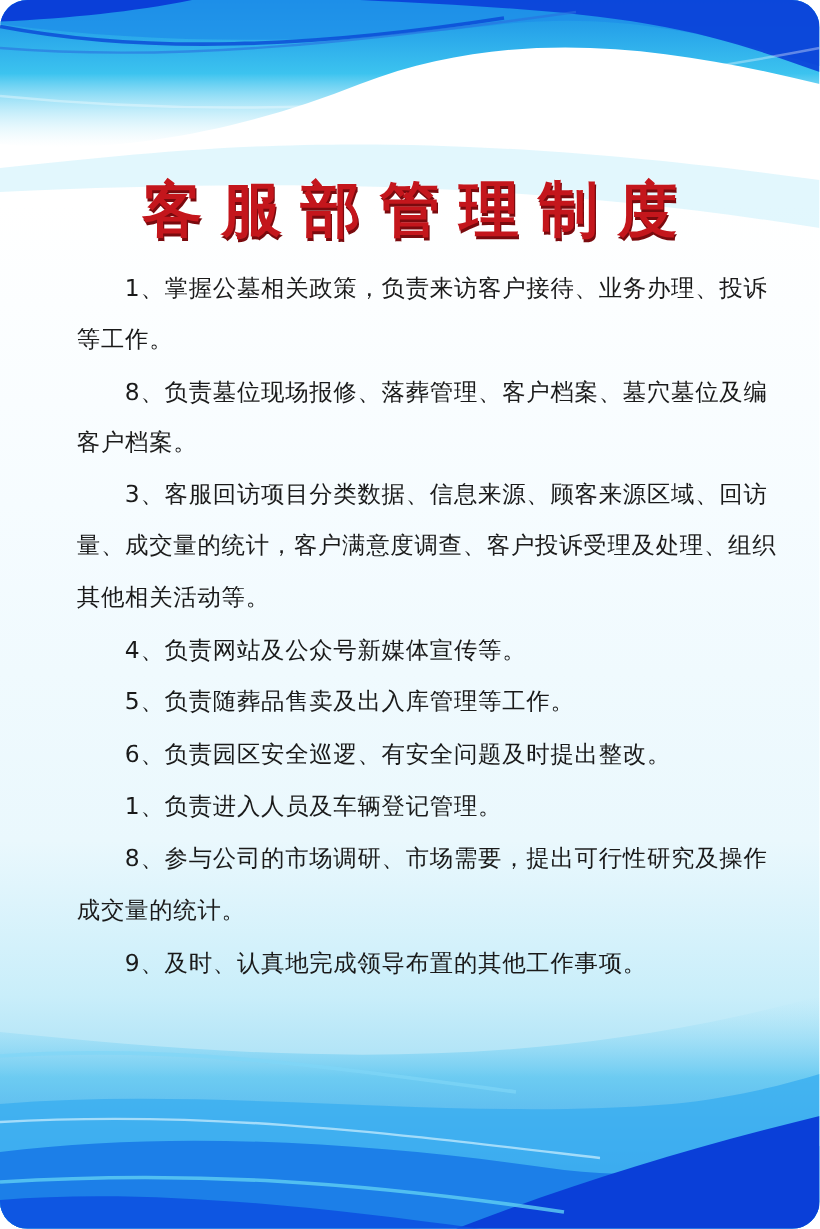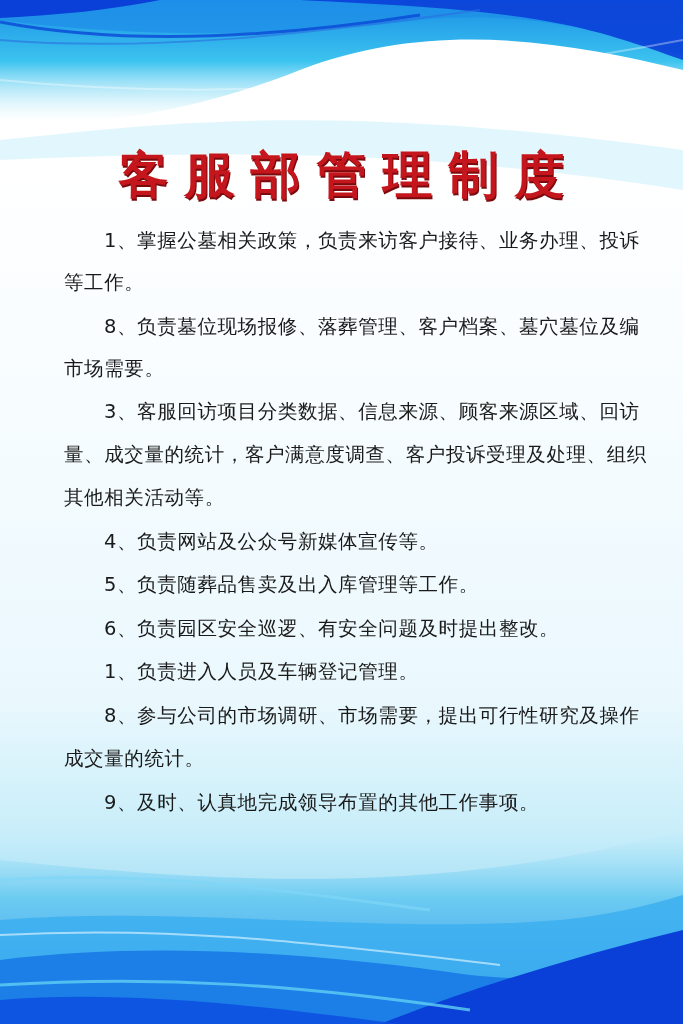--- a/index.html
+++ b/index.html
@@ -1,18 +1,18 @@
 <!DOCTYPE html>
 <html><head>
 <meta charset="utf-8">
 <style>
   html, body { margin: 0; padding: 0; }
   body { width: 683px; height: 1024px; overflow: hidden; position: relative; background: #ffffff; font-family: "DejaVu Sans", sans-serif; }
   .poster { position: absolute; left: 0; top: 0; width: 683px; height: 1024px; overflow: hidden;
-    background: linear-gradient(180deg, #ffffff 0px, #ffffff 170px, #f6fcff 420px, #eaf8fd 700px, #c9eefa 830px, #9fdcf4 920px, #59b8ec 1024px); }
+    background: linear-gradient(180deg, #ffffff 0px, #ffffff 170px, #f6fcff 420px, #eaf8fd 700px, #c9eefa 830px, #9fdcf4 920px, #59b8ec 1024px); border-radius: 23px; }
   svg.bg { position: absolute; left: 0; top: 0; }
   .title { position: absolute; left: 0; width: 683px; top: 142px; text-align: center;
     font-family: "DejaVu Serif", serif; font-weight: bold; font-size: 50px; letter-spacing: 16px; color: #c4161c;
     text-shadow: 1px 2px 0 #7a0a0e, 0 0 2px rgba(255,255,255,0.6); padding-left: 16px; box-sizing: border-box; }
   .content { position: absolute; left: 64px; top: 222px; width: 560px; }
   .line { position: absolute; left: 0; height: 30px; line-height: 30px; font-size: 19.5px; color: #1a1a1a; white-space: nowrap; letter-spacing: 0.6px; }
   .line.indent { left: 40px; }
   .logo { position: absolute; left: 13px; top: 983px; height: 28px; line-height: 28px; color: #ffffff; font-weight: bold; font-style: italic; font-size: 21px; letter-spacing: 1px; }
   .logo .url { font-size: 17px; margin-left: 6px; letter-spacing: 0; }
   .idbox { position: absolute; left: 417px; top: 984px; width: 251px; height: 26px; background: rgba(10,40,160,0.55);
@@ -54,21 +54,21 @@
     <path d="M0,935 C180,925 330,945 500,965" stroke="#cfeffd" stroke-width="2" fill="none" opacity="0.7"></path>
     <path d="M0,985 C160,975 300,985 470,1010" stroke="#5fd0f2" stroke-width="3" fill="none" opacity="0.8"></path>
   </svg>
 
   <div class="title">客服部管理制度</div>
 
   <div class="content">
     <div class="line indent" style="top:4px">1、掌握公墓相关政策，负责来访客户接待、业务办理、投诉</div>
     <div class="line" style="top:46px">等工作。</div>
     <div class="line indent" style="top:90px">8、负责墓位现场报修、落葬管理、客户档案、墓穴墓位及编</div>
-    <div class="line" style="top:132px">市场需要。</div>
+    <div class="line" style="top:132px">客户档案。</div>
     <div class="line indent" style="top:175px">3、客服回访项目分类数据、信息来源、顾客来源区域、回访</div>
     <div class="line" style="top:218px">量、成交量的统计，客户满意度调查、客户投诉受理及处理、组织</div>
     <div class="line" style="top:261px">其他相关活动等。</div>
     <div class="line indent" style="top:305px">4、负责网站及公众号新媒体宣传等。</div>
     <div class="line indent" style="top:348px">5、负责随葬品售卖及出入库管理等工作。</div>
     <div class="line indent" style="top:392px">6、负责园区安全巡逻、有安全问题及时提出整改。</div>
     <div class="line indent" style="top:435px">1、负责进入人员及车辆登记管理。</div>
     <div class="line indent" style="top:479px">8、参与公司的市场调研、市场需要，提出可行性研究及操作</div>
     <div class="line" style="top:522px">成交量的统计。</div>
     <div class="line indent" style="top:566px">9、及时、认真地完成领导布置的其他工作事项。</div>

